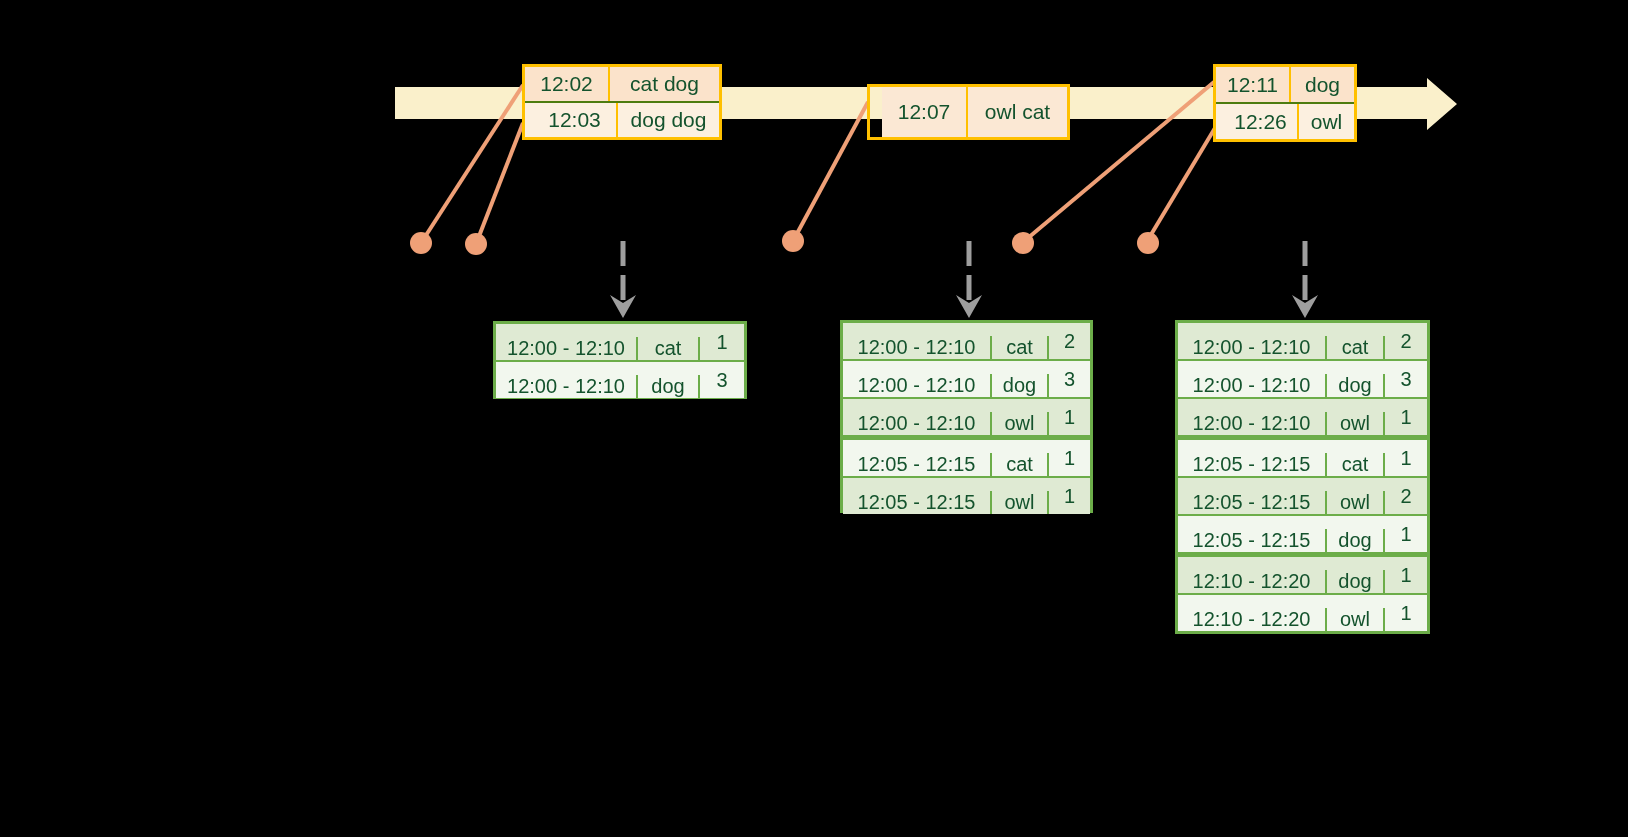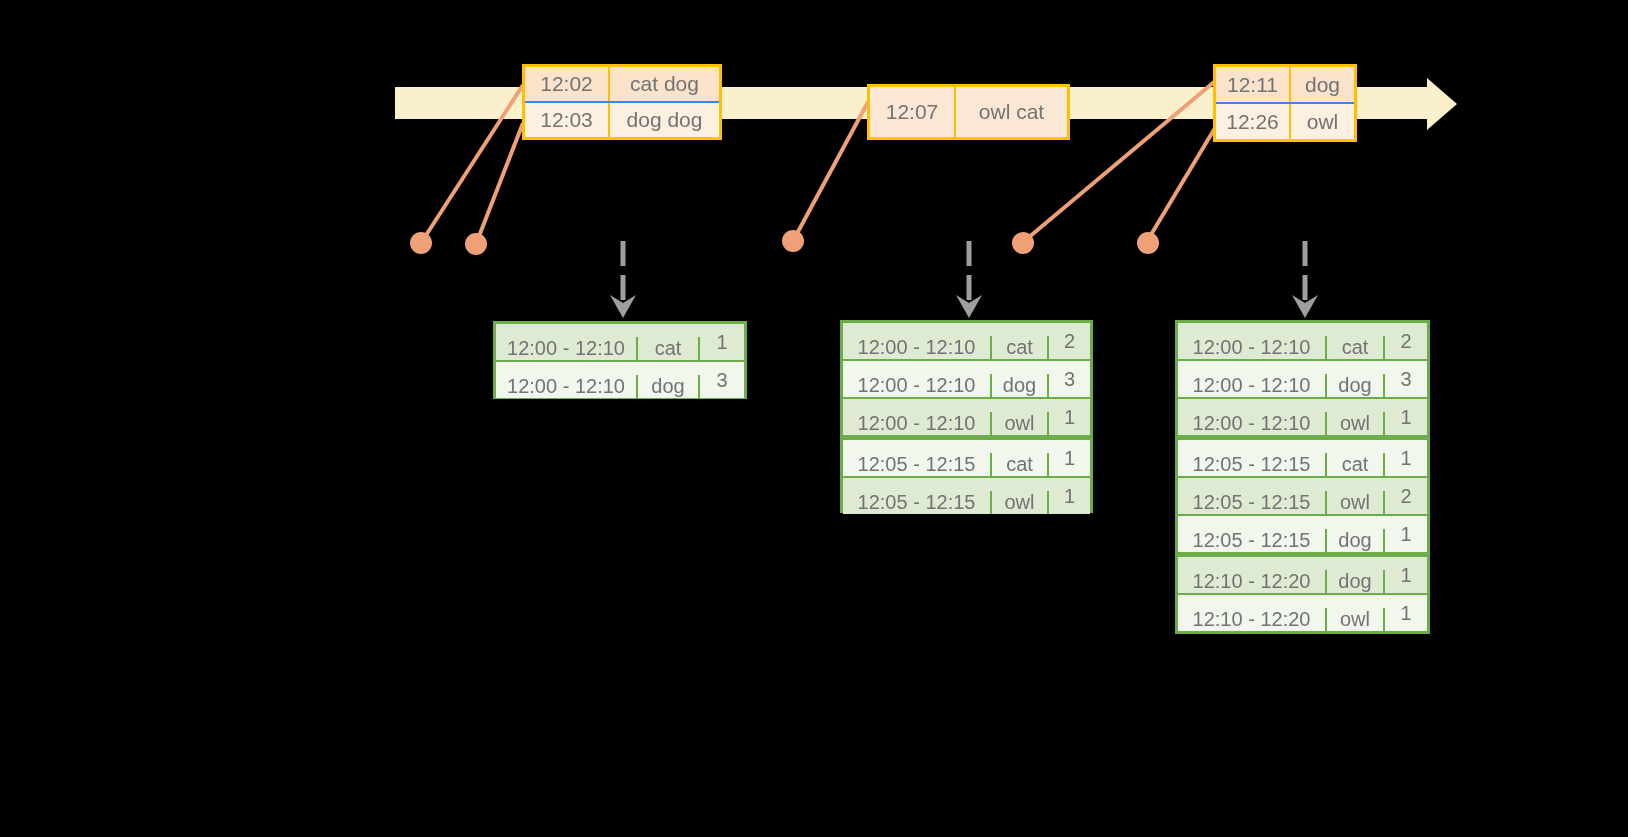--- a/index.html
+++ b/index.html
@@ -1,28 +1,28 @@
 <!DOCTYPE html>
 <html><head>
 <meta charset="utf-8">
 <style>
   html, body { margin: 0; padding: 0; background: #000; }
   #stage {
     position: relative; width: 1628px; height: 837px;
     background: #000; overflow: hidden;
     font-family: "Liberation Sans", "DejaVu Sans", sans-serif;
-    color: #737373;
+    color: #14532d;
   }
   svg.layer { position: absolute; left: 0; top: 0; z-index: 1; }
 
   
   .etable { position: absolute; border: 3px solid #FFC000; z-index: 2;
             display: flex; flex-direction: column; box-sizing: border-box; }
   .erow { display: flex; flex: 1; }
-  .erow + .erow { border-top: 2px solid #3b82f6; }
+  .erow + .erow { border-top: 2px solid #4d7c0f; padding-left: 8px; }
   .ecell { display: flex; align-items: center; justify-content: center;
            font-size: 21px; box-sizing: border-box; }
   .ecell.time { border-right: 2px solid #FFC000; }
   .ecell.words { flex: 1; }
   .et1 .time { width: 85px; }
   .et2 .time { width: 86px; }
   .et3 .time { width: 75px; }
   .erow.dark  { background: #FBE3CB; }
   .erow.light { background: #FCF0E0; }
   .erow.single{ background: #FBE8D4; }
@@ -76,21 +76,21 @@
     <div class="erow dark">
       <div class="ecell time">12:02</div>
       <div class="ecell words">cat dog</div>
     </div>
     <div class="erow light">
       <div class="ecell time">12:03</div>
       <div class="ecell words">dog dog</div>
     </div>
   </div>
 
-  <div class="etable et2" style="left:867px; top:84px; width:203px; height:56px;">
+  <div class="etable et2" style="left:867px; top:84px; width:203px; height:56px;padding-left:12px;">
     <div class="erow single">
       <div class="ecell time">12:07</div>
       <div class="ecell words">owl cat</div>
     </div>
   </div>
 
   <div class="etable et3" style="left:1213px; top:64px; width:144px; height:78px;">
     <div class="erow dark">
       <div class="ecell time">12:11</div>
       <div class="ecell words">dog</div>

